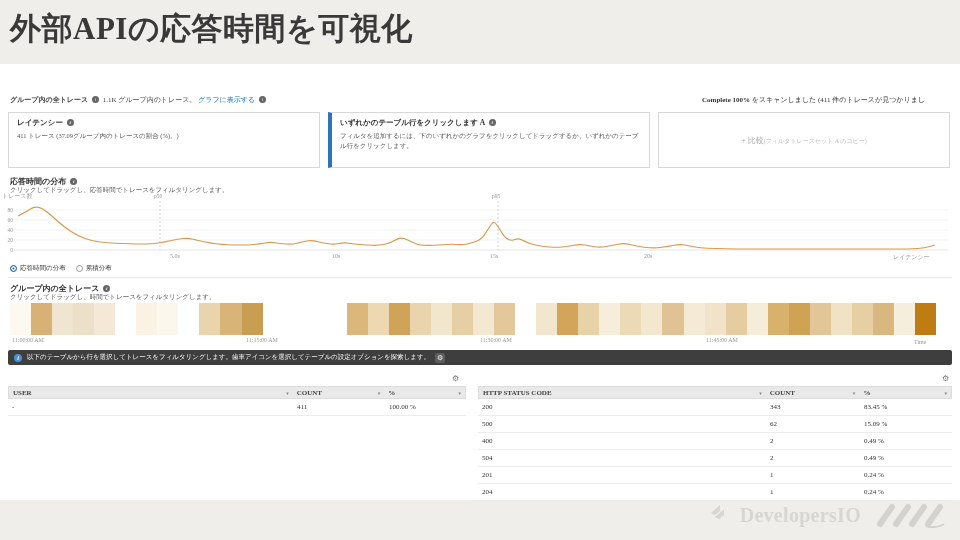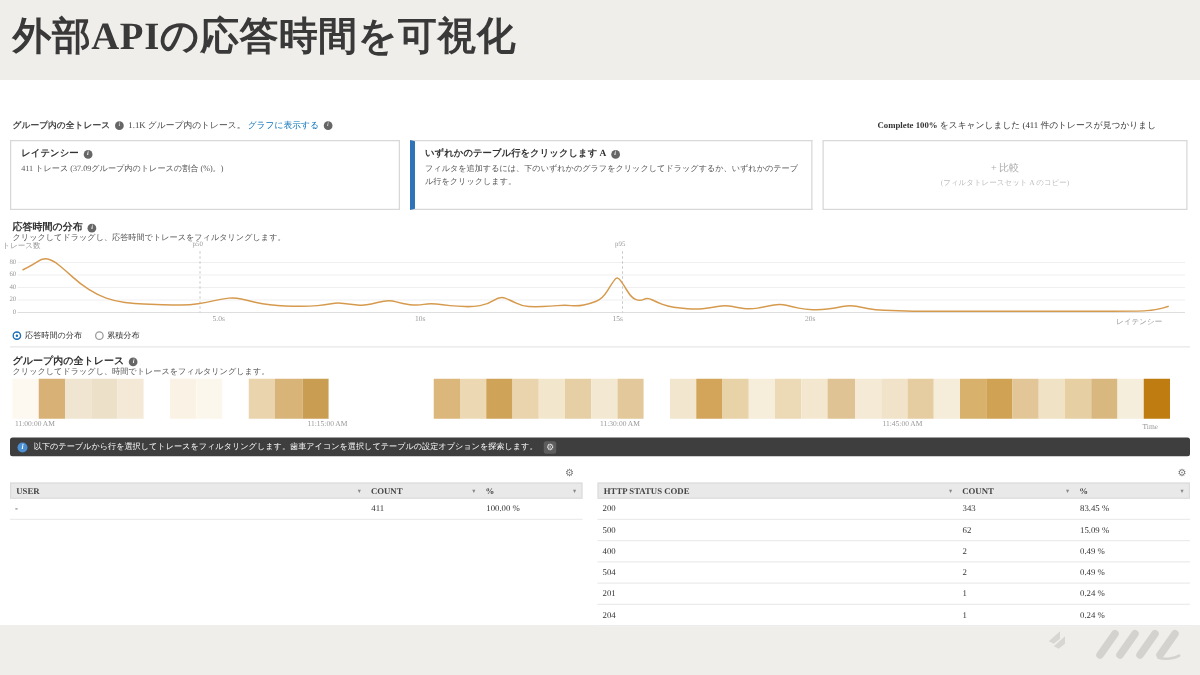--- a/index.html
+++ b/index.html
@@ -15,21 +15,21 @@
   .b{font-weight:bold;}
   .link{color:#0b72b8;}
   .info-dot{display:inline-block;width:7px;height:7px;line-height:7px;border-radius:50%;background:#666;
             color:#fff;font-size:5px;text-align:center;vertical-align:1px;margin:0 2px;font-style:italic;}
 
   
   .cards{position:absolute;top:112px;left:8px;width:942px;display:flex;gap:8px;}
   .card{background:#fff;border:1px solid #d8d8d8;height:56px;box-sizing:border-box;padding:5px 8px;}
   .card1{width:312px;}
   .card2{width:322px;border-left:4px solid #2e74b9;}
-  .card3{flex:1;display:flex;flex-direction:column;align-items:center;justify-content:center;}
+  .card3{flex:1;display:flex;flex-direction:row;align-items:center;justify-content:center;}
   .card-title{font-size:7.5px;font-weight:bold;color:#333;}
   .card-body{font-size:6.5px;color:#555;margin-top:3px;line-height:1.5;}
   .compare-main{font-size:8px;color:#a9a9a9;}
   .compare-sub{font-size:6px;color:#bdbdbd;margin-top:2px;}
 
   .section-title{position:absolute;left:10px;font-size:8px;font-weight:bold;color:#333;}
   .section-sub{position:absolute;left:10px;font-size:6.5px;color:#555;}
 
   
   #latencySvg{position:absolute;top:196px;left:0;}
@@ -296,20 +296,21 @@
         <div class="td" style="width: 94px;">1</div>
         <div class="td" style="width: 92px;">0.24 %</div>
       </div>
     </div>
 
   <div class="logo">
     <svg width="24" height="20" viewBox="0 0 24 20">
       <path d="M2 8 L11 0 L11 6 L6 10 Z" fill="#d8d6d2"></path>
       <path d="M6 12 L15 4 L15 10 L10 14 Z" fill="#d8d6d2"></path>
     </svg>
+    <span class="logo-text">DevelopersIO</span>
     <svg width="80" height="26" viewBox="0 0 80 26">
       <g stroke="#d4d2cf" stroke-width="6" stroke-linecap="round" fill="none">
         <path d="M12 22 L24 5"></path>
           <path d="M28 22 L40 5"></path>
           <path d="M44 22 L56 5"></path>
           <path d="M60 22 L72 5"></path>
       </g>
       <path d="M58 24 C64 26 72 25 76 22" stroke="#d4d2cf" stroke-width="2" fill="none"></path>
     </svg>
   </div>

